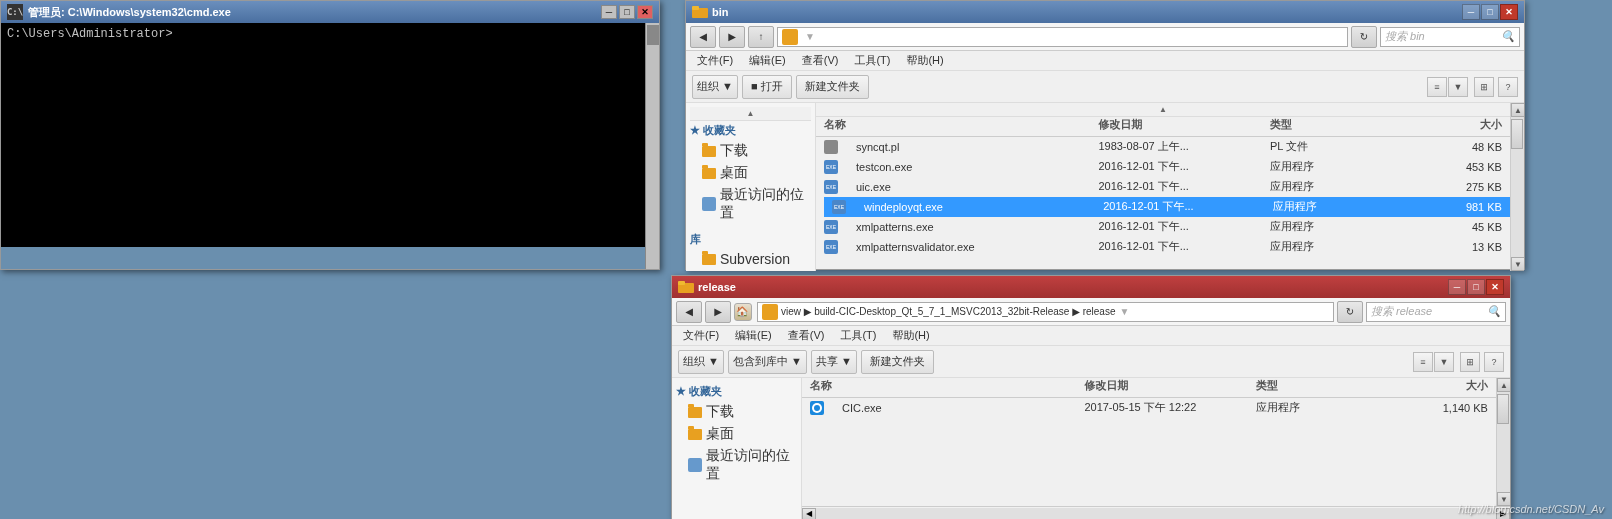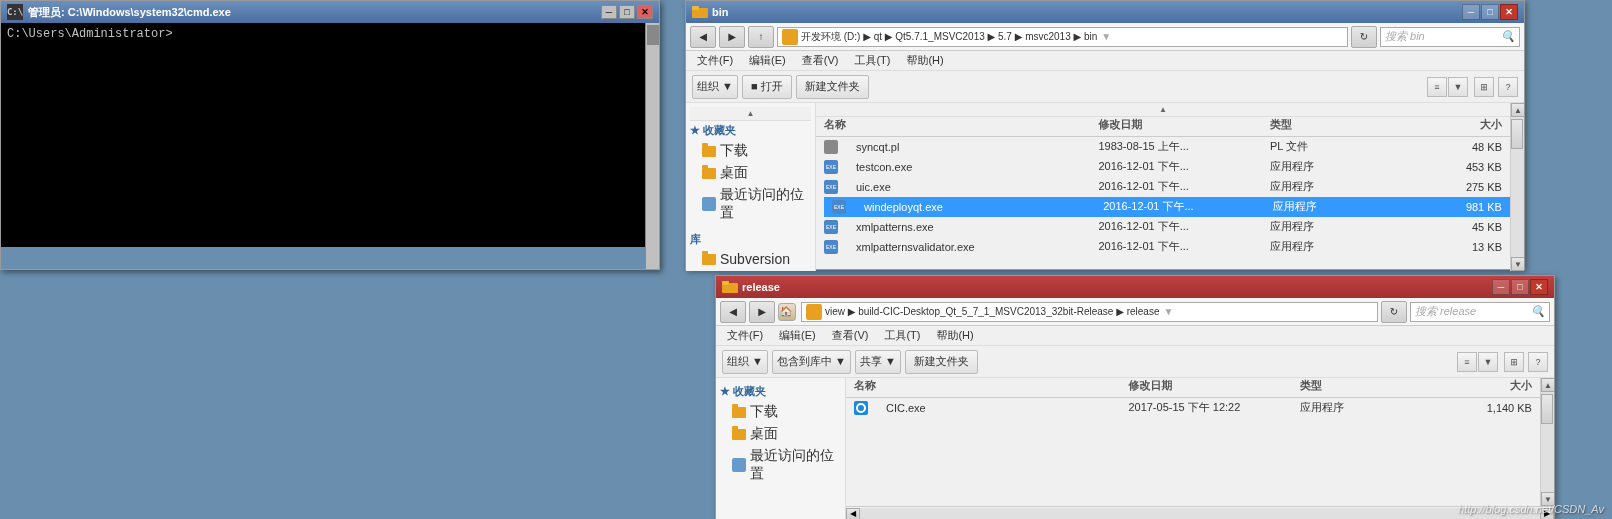--- a/index.html
+++ b/index.html
@@ -419,21 +419,21 @@
     
     .explorer-1 {
       top: 0;
       left: 685px;
       width: 840px;
       height: 270px;
     }
     
     .explorer-2 {
       top: 275px;
-      left: 715px;
+      left: 671px;
       width: 840px;
       height: 244px;
     }
 
     
     .icon-exe {
       width: 14px;
       height: 14px;
       background: #4a86c8;
       border-radius: 2px;
@@ -534,21 +534,20 @@
       <div class="win-btn close-btn">✕</div>
     </div>
   </div>
 
   <div class="address-bar">
     <div class="nav-btn">◀</div>
     <div class="nav-btn">▶</div>
     <div class="nav-btn">↑</div>
     <div class="address-path">
       <div class="address-path-icon"></div>
-      <span style="font-size:10px; color:#333;">开发环境 (D:) ▶ qt ▶ Qt5.7.1_MSVC2013 ▶ 5.7 ▶ msvc2013 ▶ bin</span>
       <span style="margin-left:4px; color:#aaa; font-size:10px;">▼</span>
     </div>
     <div class="nav-btn">↻</div>
     <div class="search-box">
       <span style="font-style:italic; color:#aaa; font-size:11px;">搜索 bin</span>
       <span class="search-icon-btn">🔍</span>
     </div>
   </div>
 
   <div class="menu-bar">
@@ -614,21 +613,21 @@
             <div class="col-date">修改日期</div>
             <div class="col-type">类型</div>
             <div class="col-size">大小</div>
           </div>
 
           <div class="file-row">
             <div class="file-icon-wrapper">
               <div class="icon-pl"></div>
               <span class="file-name-text">syncqt.pl</span>
             </div>
-            <div class="col-date">1983-08-15 上午...</div>
+            <div class="col-date">1983-08-07 上午...</div>
             <div class="col-type">PL 文件</div>
             <div class="col-size">48 KB</div>
           </div>
           <div class="file-row">
             <div class="file-icon-wrapper">
               <div class="icon-exe"></div>
               <span class="file-name-text">testcon.exe</span>
             </div>
             <div class="col-date">2016-12-01 下午...</div>
             <div class="col-type">应用程序</div>

